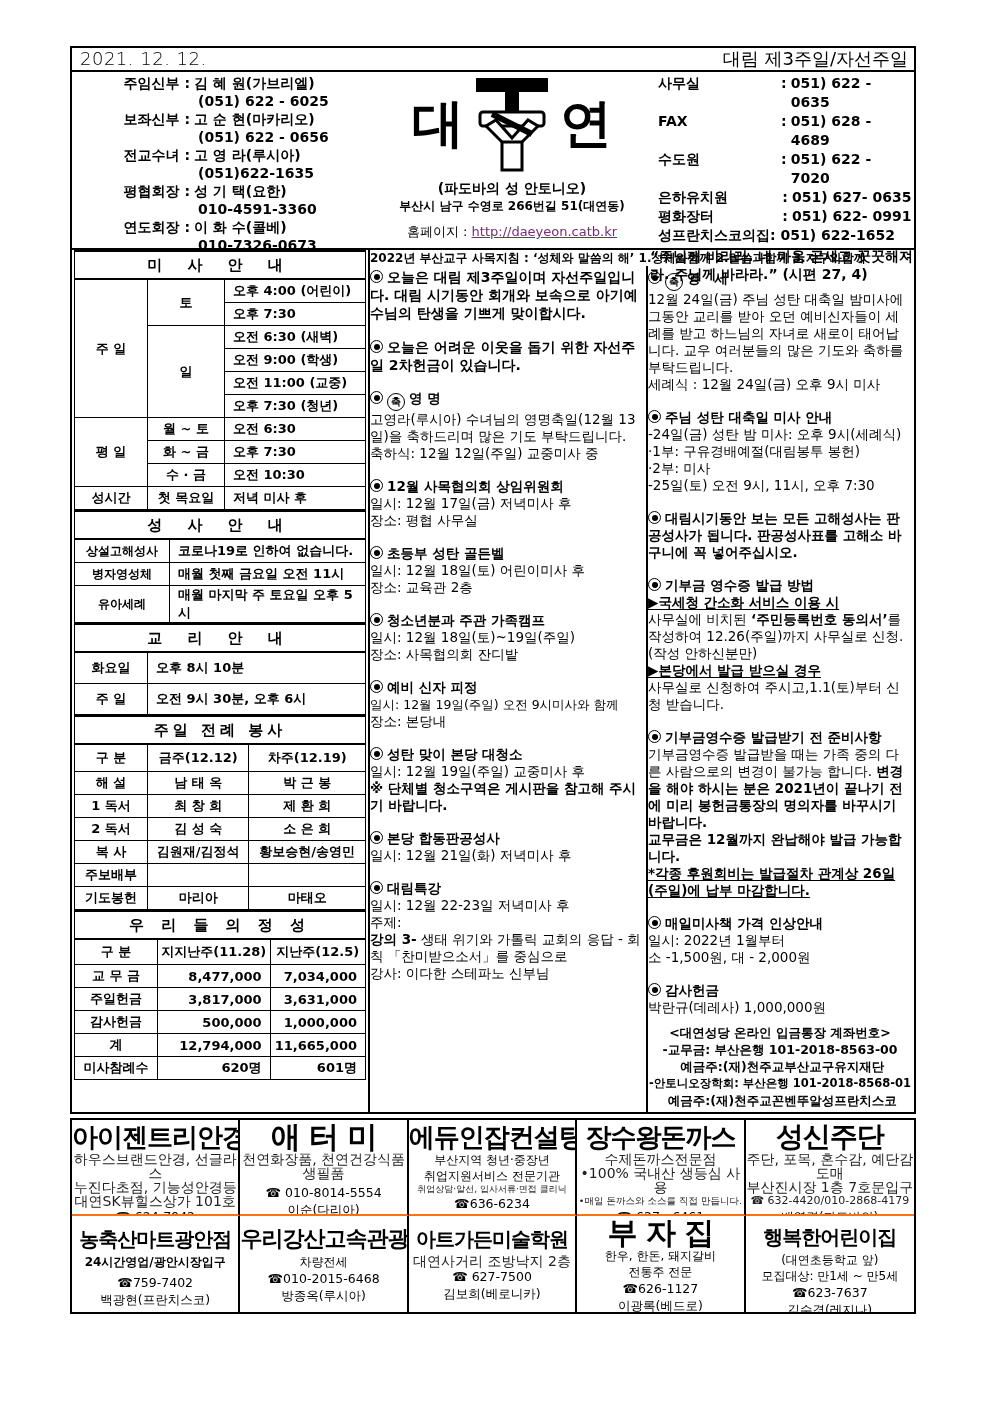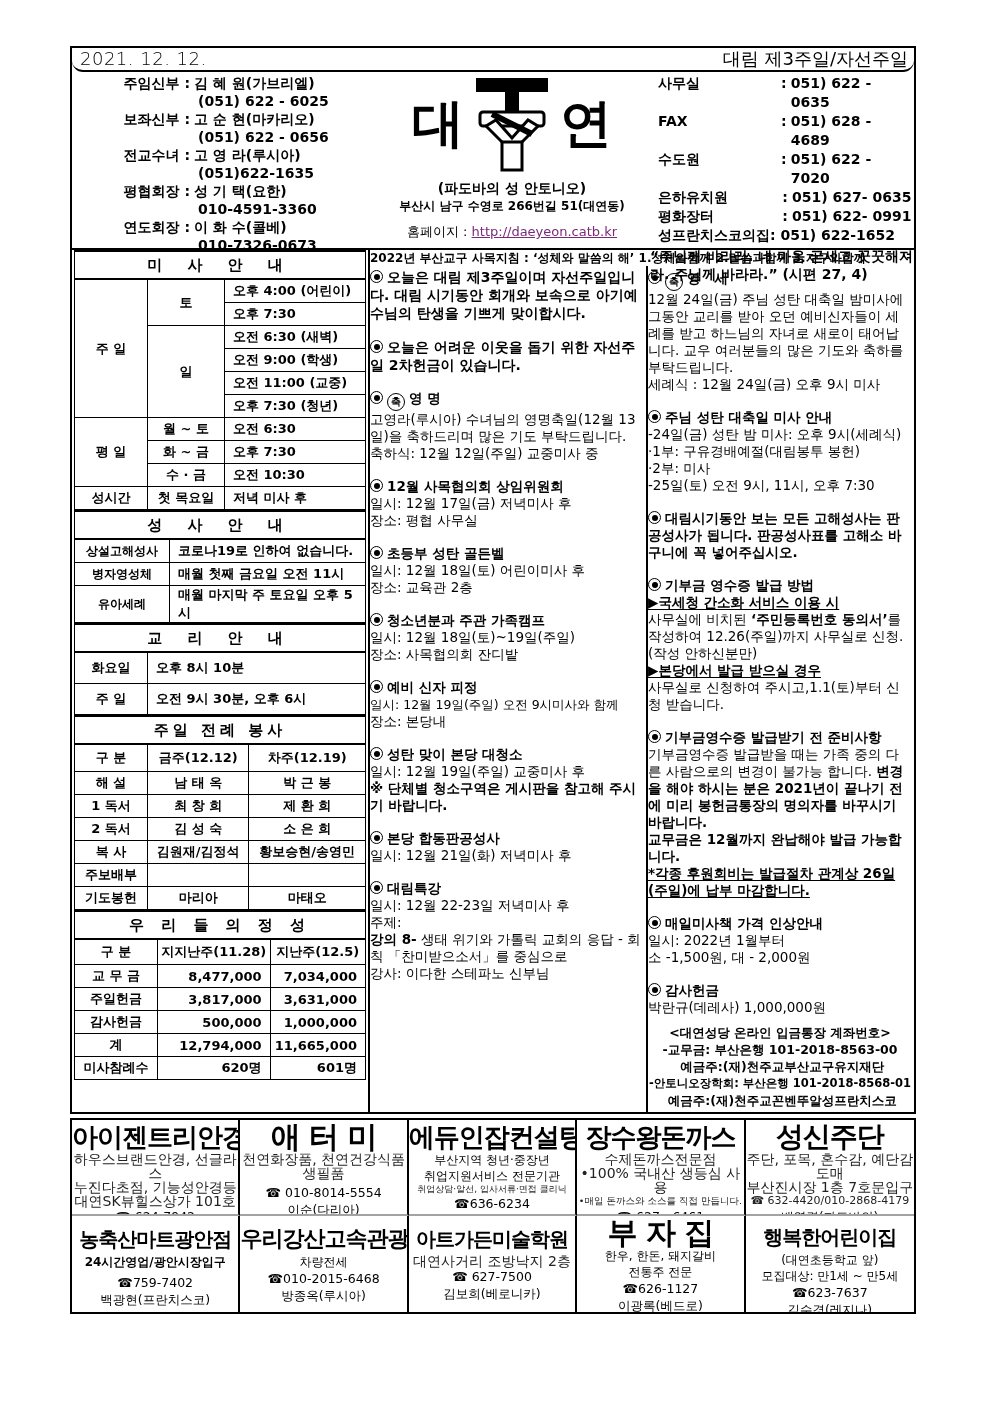--- a/index.html
+++ b/index.html
@@ -1,18 +1,18 @@
 <!DOCTYPE html>
 <html><head>
 <meta charset="utf-8">
 <style>
   html,body{margin:0;padding:0;background:#fff;}
   body{width:992px;height:1403px;position:relative;font-family:"DejaVu Sans","Liberation Sans",sans-serif;color:#000;}
   .page{position:absolute;left:70px;top:46px;width:846px;height:1068px;border:2px solid #000;box-sizing:border-box;}
-  .topbar{position:absolute;left:0;top:0;width:842px;height:22px;border-bottom:2px solid #000;border-radius:11px;}
+  .topbar{position:absolute;left:0;top:0;width:842px;height:22px;border-bottom:2px solid #000;}
   .topbar .date{position:absolute;left:8px;top:0;font-size:18px;line-height:22px;letter-spacing:0.5px;font-family:"DejaVu Sans",sans-serif;font-weight:300;}
   .topbar .sunday{position:absolute;right:6px;top:0;font-size:18px;line-height:22px;}
   .hdr-left{position:absolute;left:14px;top:26px;width:280px;font-size:14px;line-height:18px;}
   .hdr-left .row{display:flex;}
   .hdr-left .lab{width:104px;text-align:right;font-weight:bold;white-space:pre;}
   .hdr-left .val{padding-left:4px;font-weight:bold;white-space:pre;}
   .hdr-left .phone{padding-left:112px;font-weight:bold;}
   .hdr-mid{position:absolute;left:300px;top:26px;width:280px;text-align:center;}
   .logo{height:100px;display:flex;justify-content:center;align-items:center;gap:8px;}
   .logo .ch{font-size:52px;font-weight:bold;font-family:"DejaVu Serif",serif;}
@@ -36,21 +36,21 @@
   .col3{position:absolute;left:576px;top:202px;width:264px;font-size:13.5px;line-height:17px;}
   .banner{position:absolute;left:298px;top:202px;width:544px;font-size:12px;font-weight:bold;line-height:16px;white-space:nowrap;}
   .vline{position:absolute;border-left:2px solid #000;}
   .item{margin-bottom:16px;}
   .item .ttl{font-weight:bold;}
   .bold{font-weight:bold;}
   .u{text-underline-offset:2px;text-decoration:underline;}
   .bank{font-weight:bold;font-size:12.5px;line-height:17px;text-align:center;margin-top:8px;}
   .bank .l{text-align:center;}
   .ads{position:absolute;left:70px;top:1118px;width:846px;height:196px;border:2px solid #000;box-sizing:border-box;display:grid;grid-template-columns:repeat(5,1fr);grid-template-rows:1fr 1fr;}
-  .ad{border-right:2px solid #000;border-bottom:2px solid #a3a3a3;text-align:center;overflow:hidden;padding-top:2px;}
+  .ad{border-right:2px solid #000;border-bottom:2px solid #f97316;text-align:center;overflow:hidden;padding-top:2px;}
   .ad:nth-child(5n){border-right:none;}
   .ad:nth-child(n+6){border-bottom:none;}
   .ad .name{font-size:26px;font-weight:bold;line-height:30px;letter-spacing:-1px;white-space:nowrap;}
   .ad .sm{font-size:14px;line-height:14px;color:#222;}
   .ad .md{font-size:12px;line-height:16px;}
   .ad .ph{font-size:12.5px;line-height:17px;}
   .ad .own{font-size:12.5px;line-height:17px;}
   .radio{display:inline-block;width:11px;height:11px;border:1.5px solid #000;border-radius:50%;position:relative;vertical-align:-1px;margin-right:4px;}
   .radio::after{content:"";position:absolute;left:2.5px;top:2.5px;width:6px;height:6px;border-radius:50%;background:#000;}
   .chuk{display:inline-block;width:16px;height:16px;border:1.5px solid #000;border-radius:50%;font-size:10px;line-height:16px;text-align:center;vertical-align:-2px;margin-right:4px;font-weight:bold;}
@@ -360,21 +360,21 @@
       <div class="bold">※ 단체별 청소구역은 게시판을 참고해 주시기 바랍니다.</div>
     </div>
     <div class="item">
       <div class="ttl"><span class="radio"></span><span>본당 합동판공성사</span></div>
       <div>일시: 12월 21일(화) 저녁미사 후</div>
     </div>
     <div class="item">
       <div class="ttl"><span class="radio"></span><span>대림특강</span></div>
       <div>일시: 12월 22-23일 저녁미사 후</div>
       <div>주제:</div>
-      <div><span class="bold">강의 8-</span> <span>생태 위기와 가톨릭 교회의 응답 - 회칙 「찬미받으소서」를 중심으로</span></div>
+      <div><span class="bold">강의 3-</span> <span>생태 위기와 가톨릭 교회의 응답 - 회칙 「찬미받으소서」를 중심으로</span></div>
       <div>강사: 이다한 스테파노 신부님</div>
     </div>
   </div>
 
   <div class="col3" style="top:222px">
     <div class="item">
       <div class="ttl"><span class="radio"></span><span class="chuk">축</span><span style="white-space:pre">영   세</span></div>
       <div>12월 24일(금) 주님 성탄 대축일 밤미사에 그동안 교리를 받아 오던 예비신자들이 세례를 받고 하느님의 자녀로 새로이 태어납니다. 교우 여러분들의 많은 기도와 축하를 부탁드립니다.</div>
       <div>세례식 : 12월 24일(금) 오후 9시 미사</div>
     </div>

